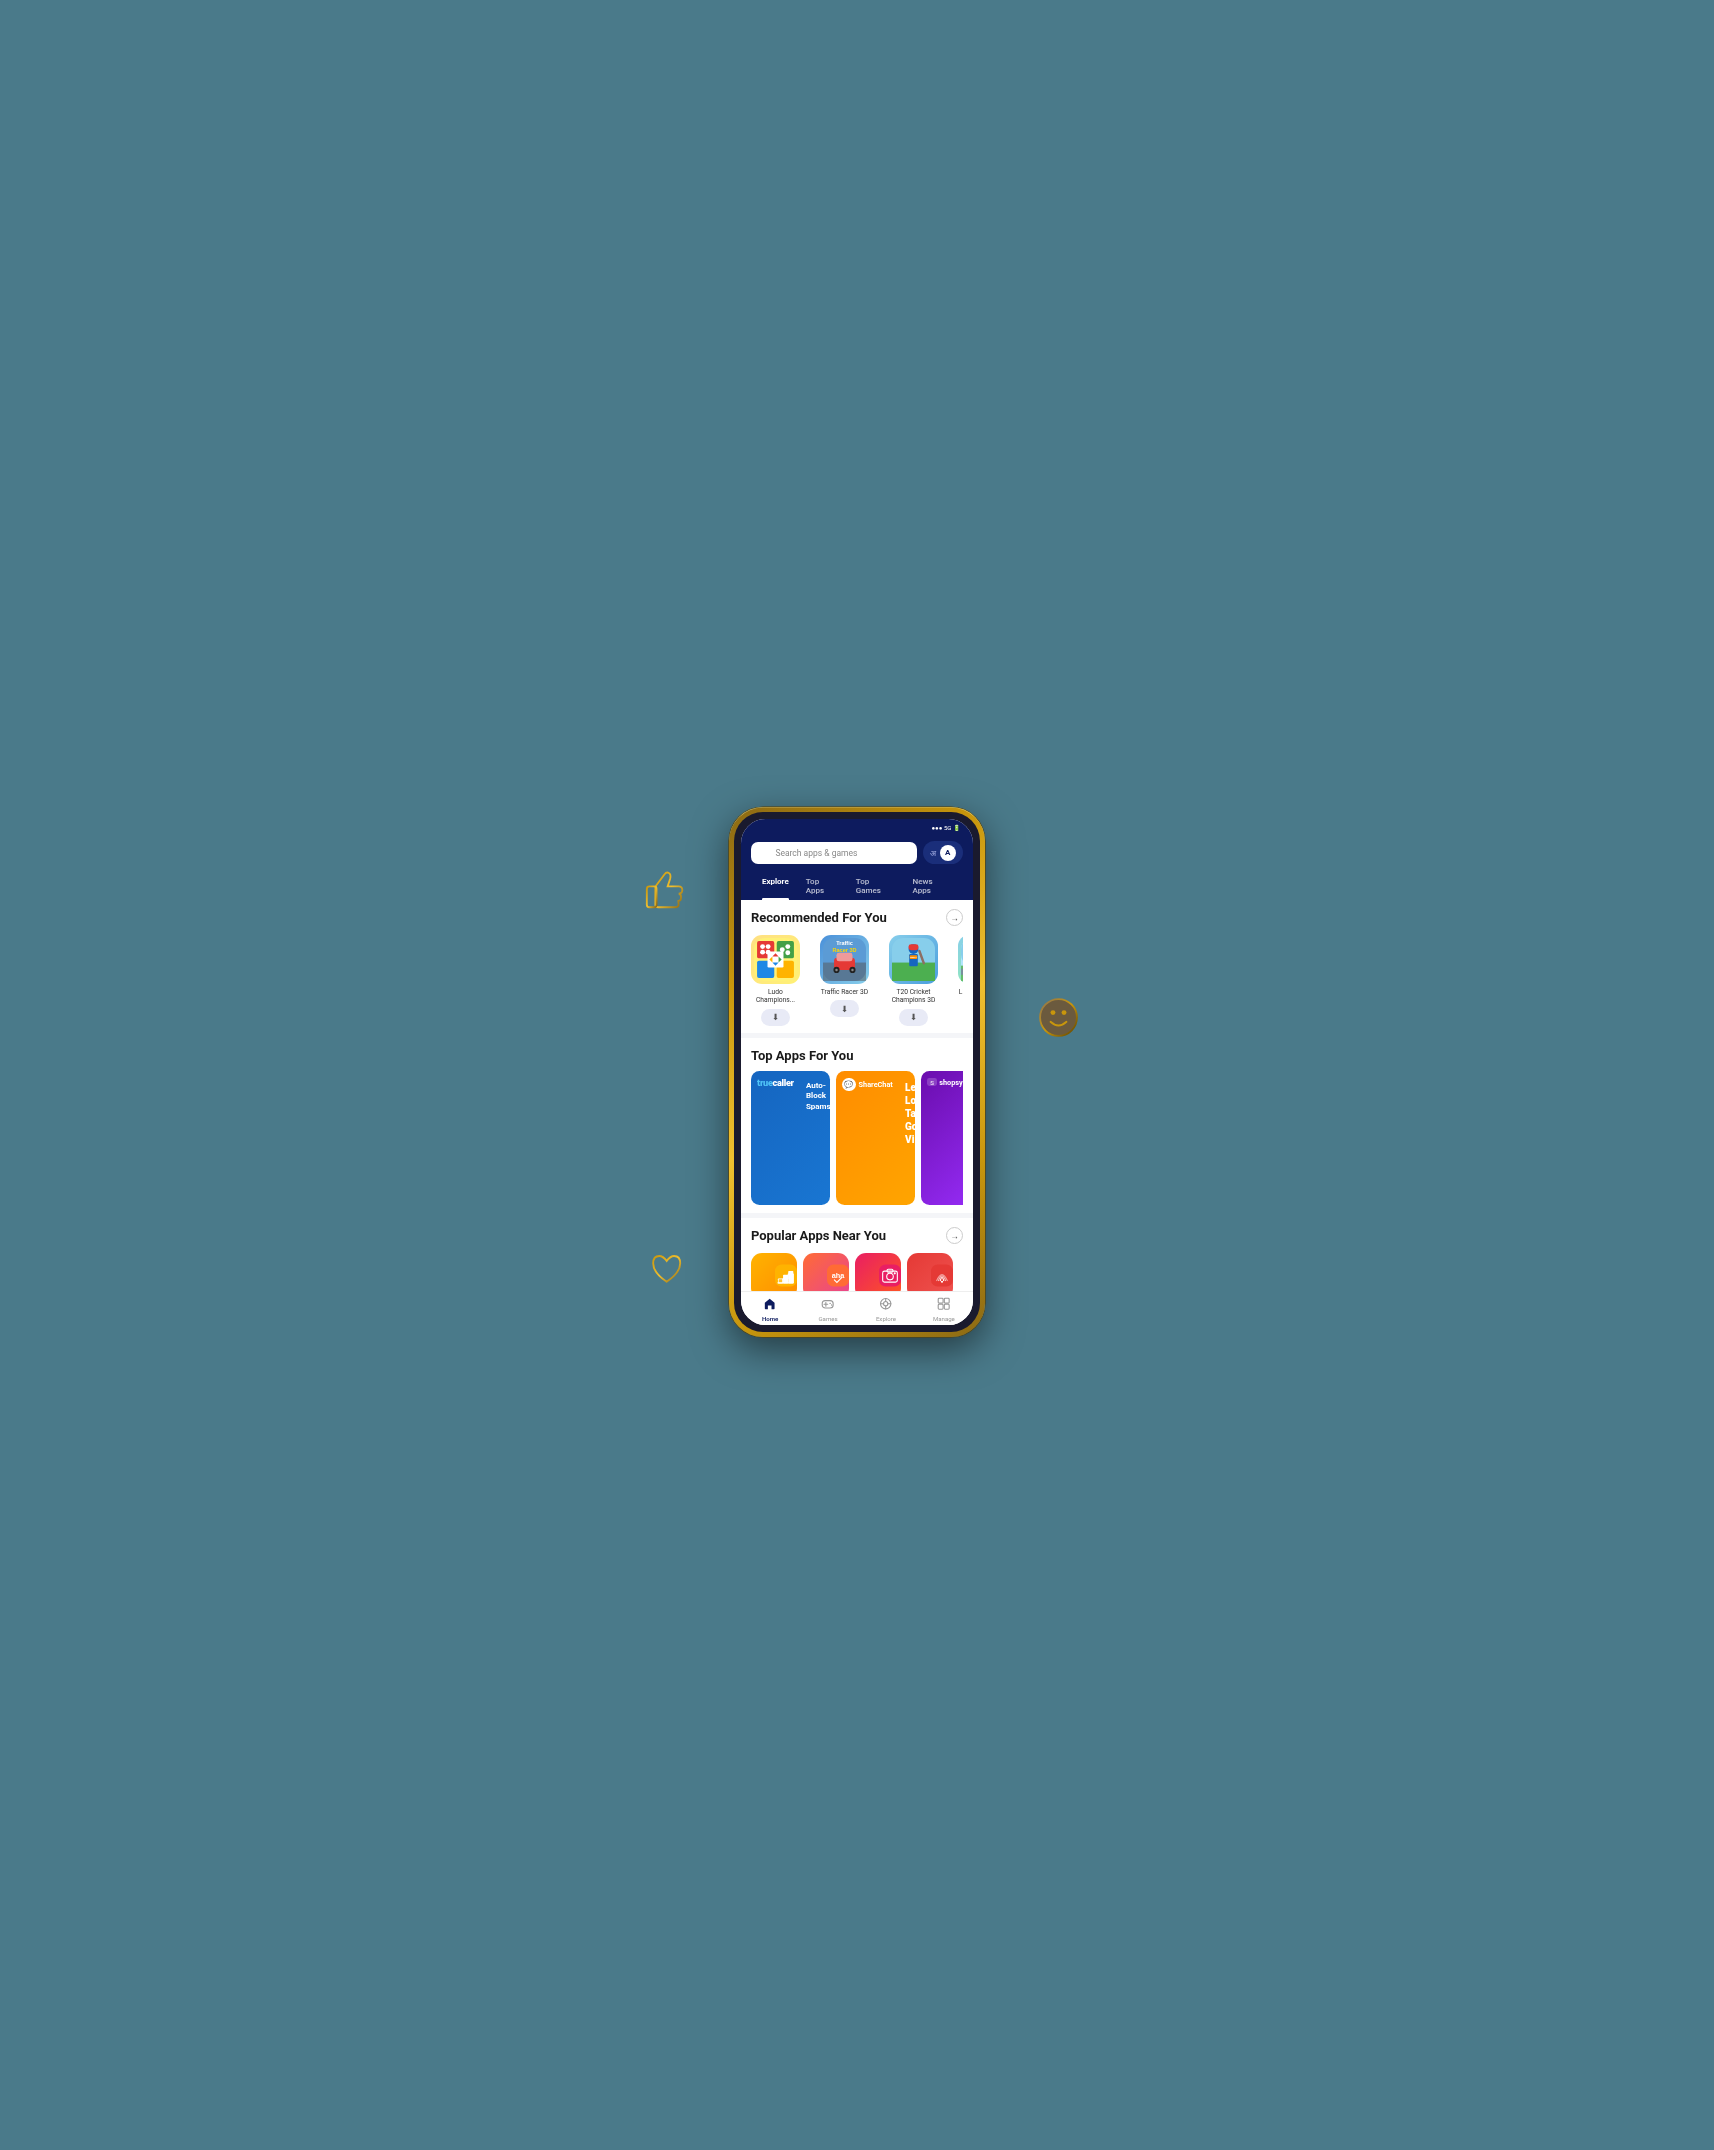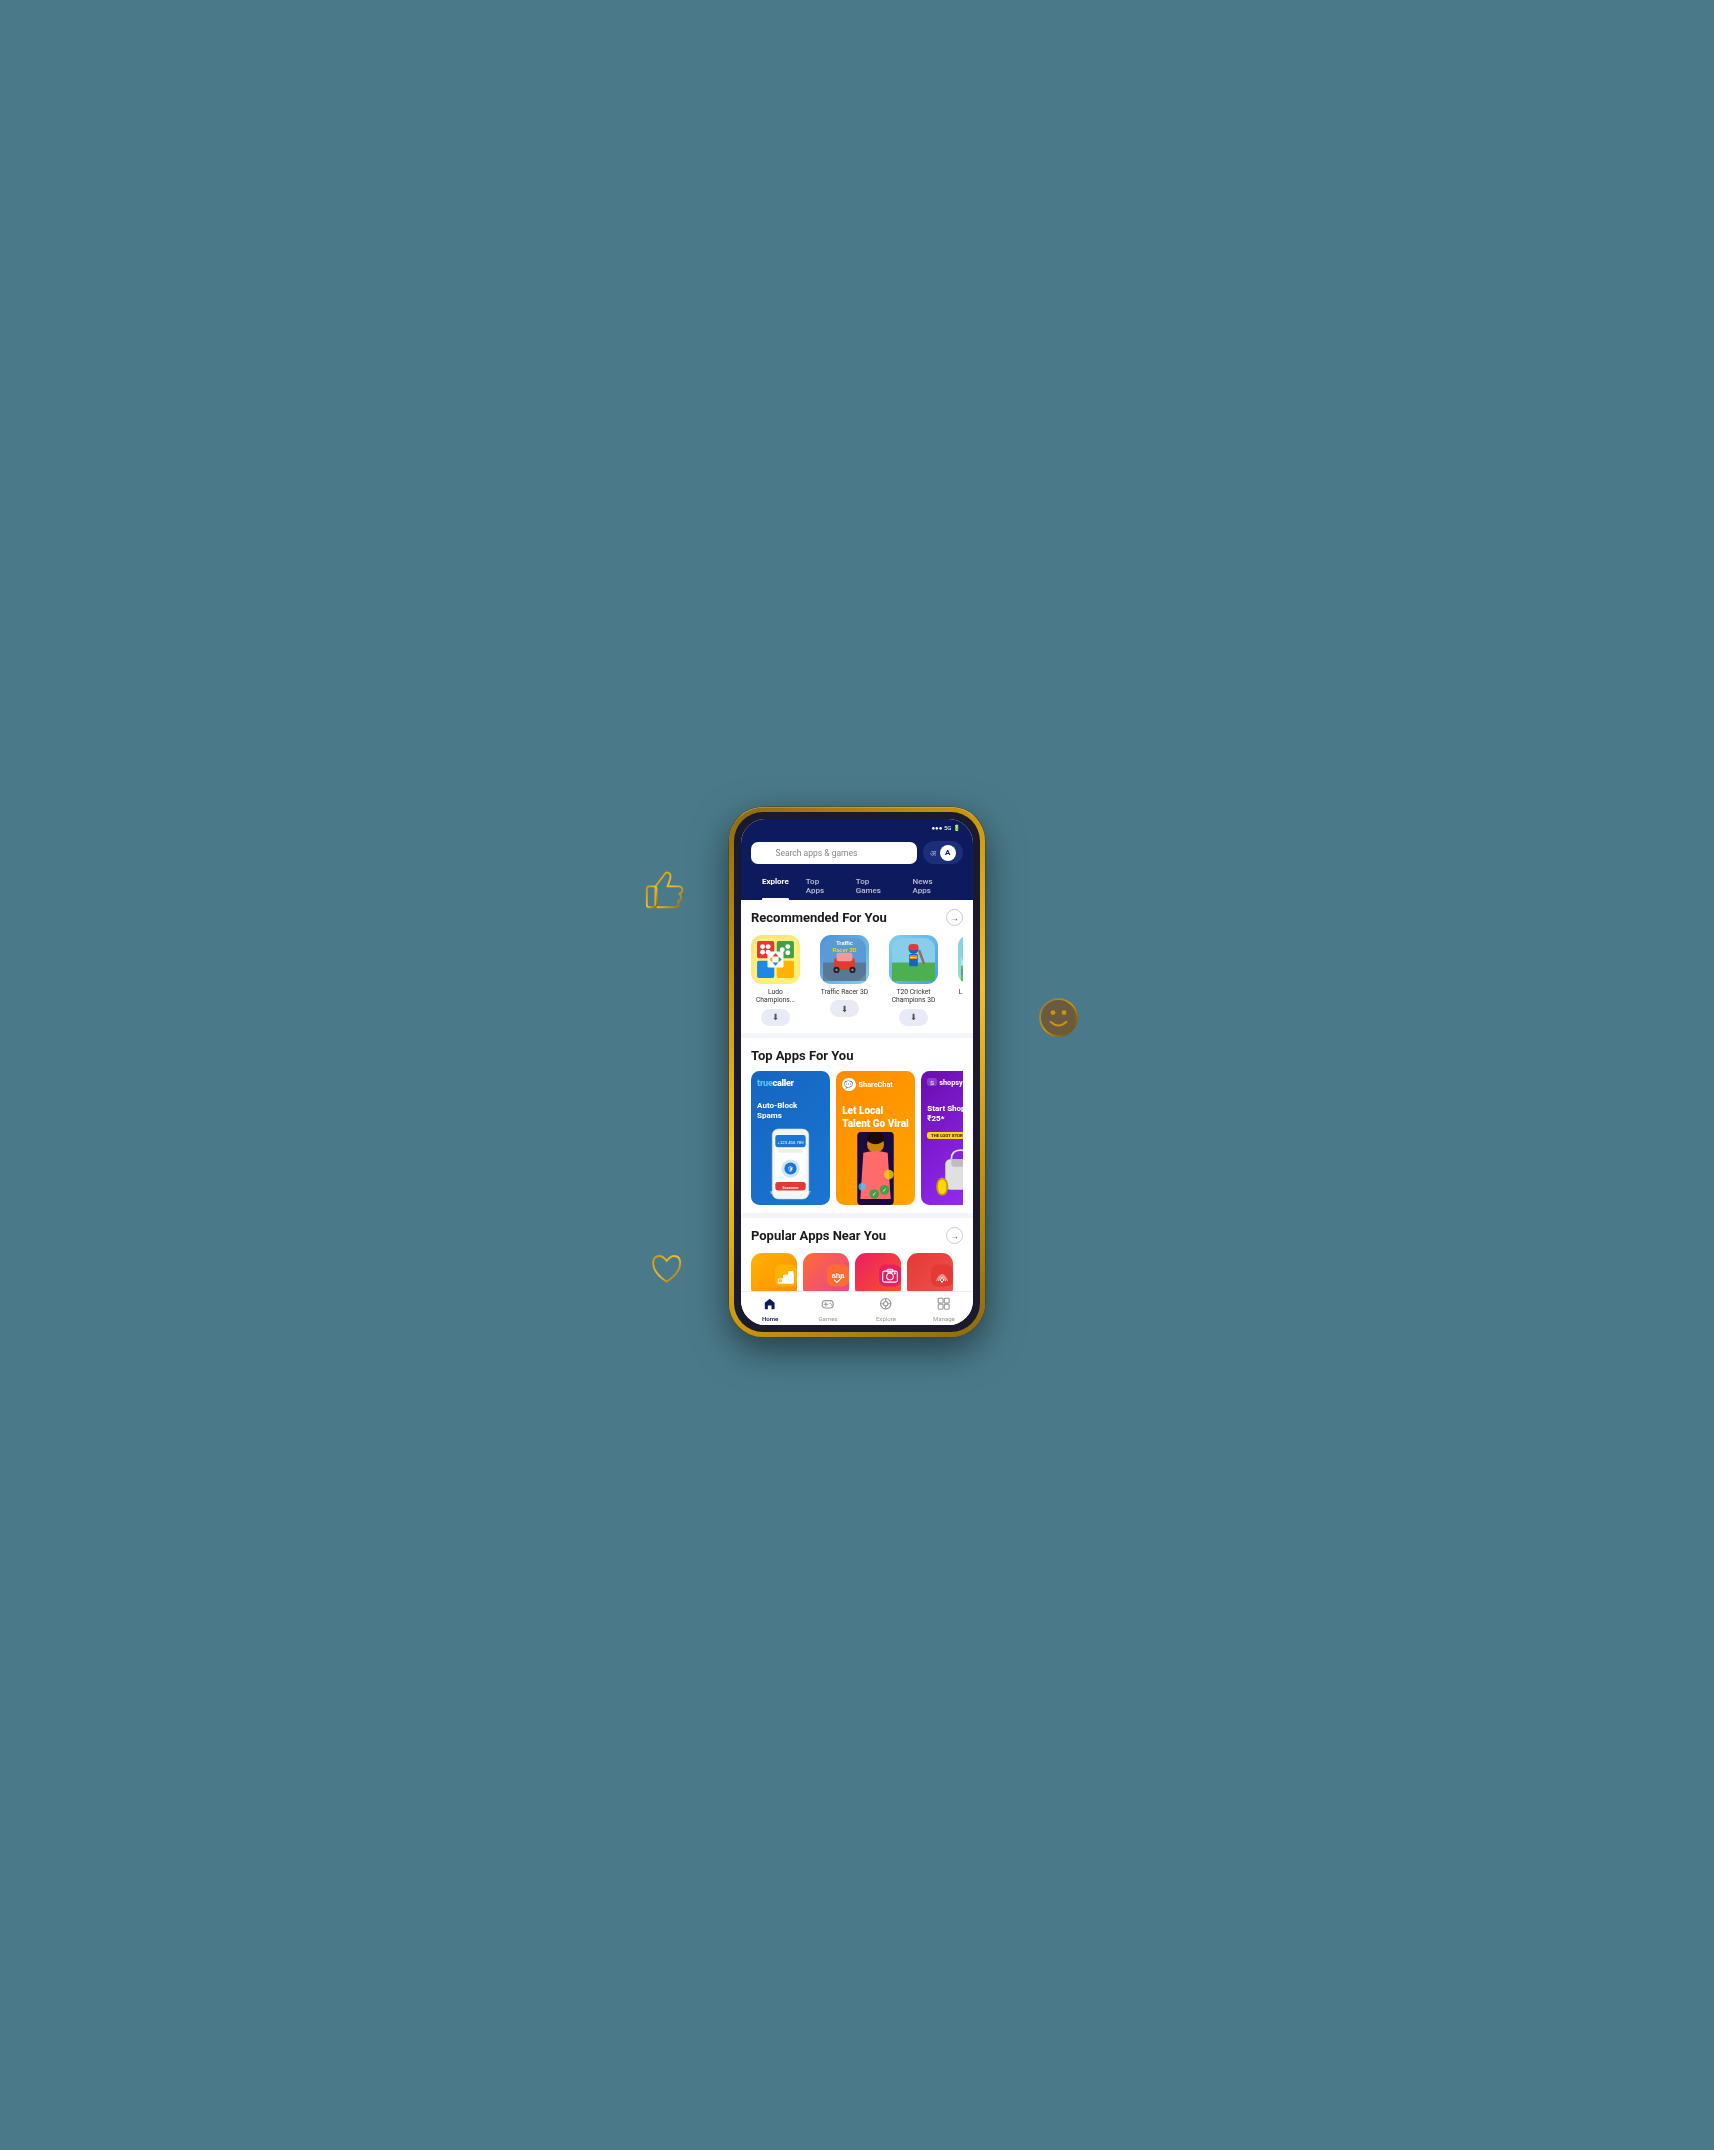--- a/index.html
+++ b/index.html
@@ -275,21 +275,21 @@
       overflow-x: hidden;
     }
 
     .promo-card {
       min-width: 79px;
       height: 134px;
       border-radius: 8.5px;
       overflow: hidden;
       position: relative;
       display: flex;
-      flex-direction: column;
+      flex-direction: row;
     }
 
     .promo-truecaller {
       background: linear-gradient(135deg, #1565C0, #1976D2);
     }
 
     .promo-sharechat {
       background: linear-gradient(135deg, #FF8C00, #FFA500);
     }
 

